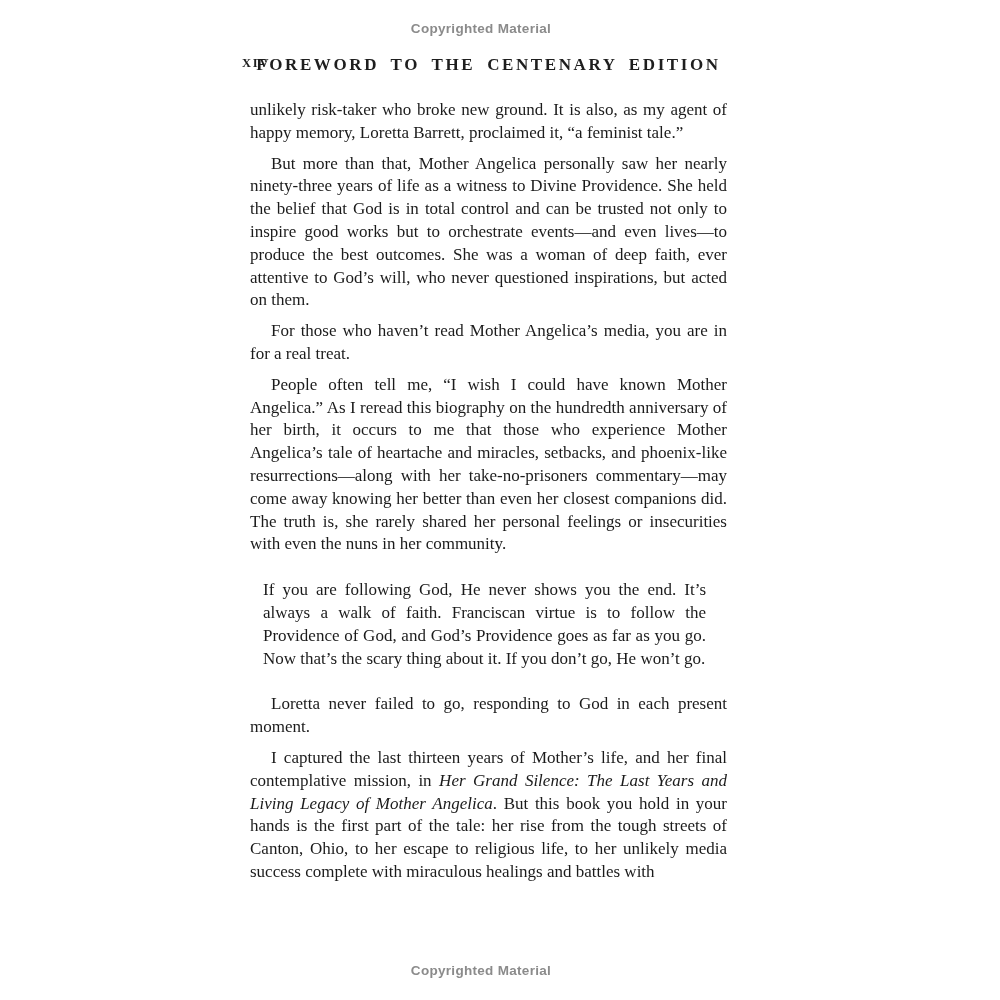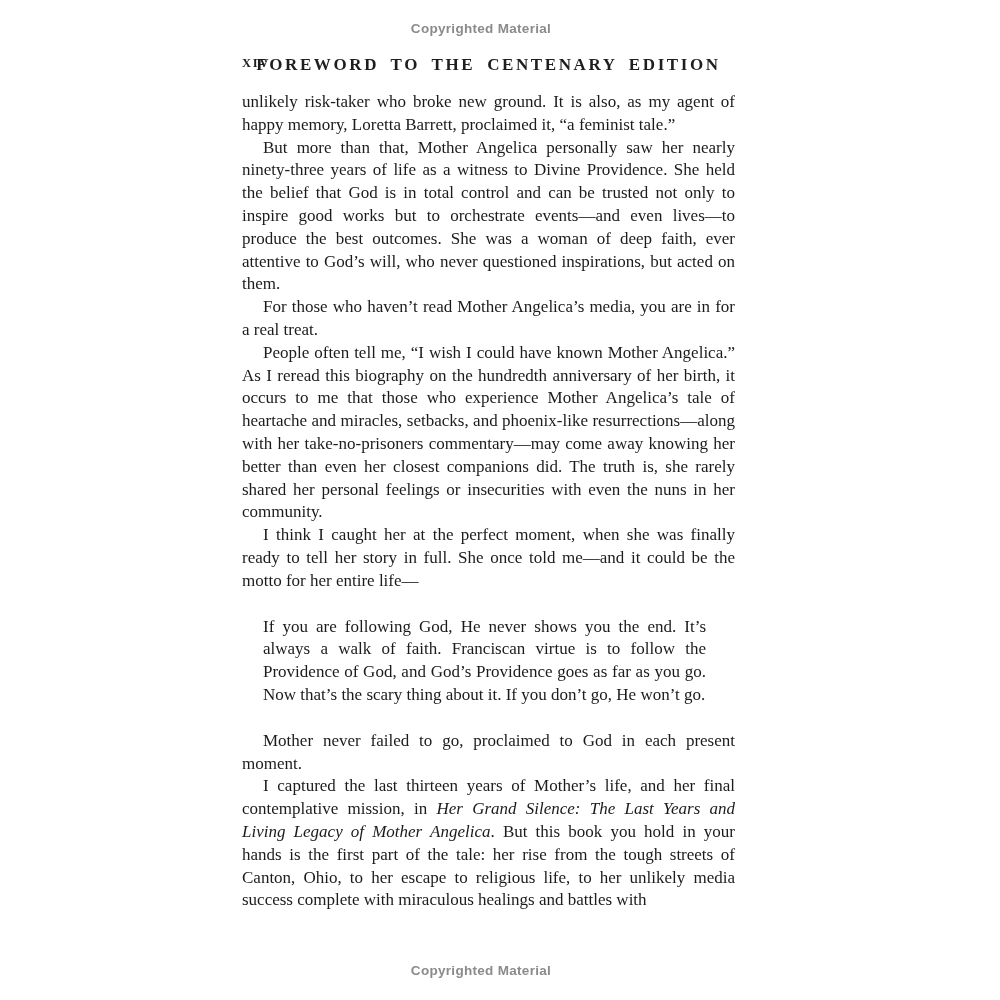--- a/index.html
+++ b/index.html
@@ -57,21 +57,21 @@
   .text-column {
     position: absolute;
     left: 242px;
     top: 91px;
     width: 493px;
     font-size: 17px;
     line-height: 22.8px;
     color: #1b1b1b;
     text-align: justify;
   }
-  .para { margin: 0; text-indent: 21px; }
+  .para { margin: 8px; text-indent: 21px; }
   .para.no-indent { text-indent: 0; }
 
   .quote {
     margin: 23px 29px 23px 21px;
     text-align: justify;
   }
 
   .book-title { font-style: italic; }
 </style>
 </head>
@@ -89,25 +89,24 @@
   <div class="text-column">
 
     <p class="para no-indent">unlikely risk-taker who broke new ground. It is also, as my agent of happy memory, Loretta Barrett, proclaimed it, “a feminist tale.”</p>
 
     <p class="para">But more than that, Mother Angelica personally saw her nearly ninety-three years of life as a witness to Divine Providence. She held the belief that God is in total control and can be trusted not only to inspire good works but to orchestrate events—and even lives—to produce the best outcomes. She was a woman of deep faith, ever attentive to God’s will, who never questioned inspirations, but acted on them.</p>
 
     <p class="para">For those who haven’t read Mother Angelica’s media, you are in for a real treat.</p>
 
     <p class="para">People often tell me, “I wish I could have known Mother Angelica.” As I reread this biography on the hundredth anniversary of her birth, it occurs to me that those who experience Mother Angelica’s tale of heartache and miracles, setbacks, and phoenix-like resurrections—along with her take-no-prisoners commentary—may come away knowing her better than even her closest companions did. The truth is, she rarely shared her personal feelings or insecurities with even the nuns in her community.</p>
 
-    <p class="para">I think I caught her at the perfect moment, when she was finally ready to tell her story in full. She once told me—and it could be the motto for her entire life—</p>
 
     <blockquote class="quote">If you are following God, He never shows you the end. It’s always a walk of faith. Franciscan virtue is to follow the Providence of God, and God’s Providence goes as far as you go. Now that’s the scary thing about it. If you don’t go, He won’t go.</blockquote>
 
-    <p class="para">Mother never failed to go, proclaimed to God in each present moment.</p>
+    <p class="para">Loretta never failed to go, responding to God in each present moment.</p>
 
     <p class="para"><span>I captured the last thirteen years of Mother’s life, and her final contemplative mission, in </span><em class="book-title">Her Grand Silence: The Last Years and Living Legacy of Mother Angelica</em><span>. But this book you hold in your hands is the first part of the tale: her rise from the tough streets of Canton, Ohio, to her escape to religious life, to her unlikely media success complete with miraculous healings and battles with</span></p>
 
   </div>
 
   <div class="copyright bottom">Copyrighted Material</div>
 
 </div>
 
 </body></html>

